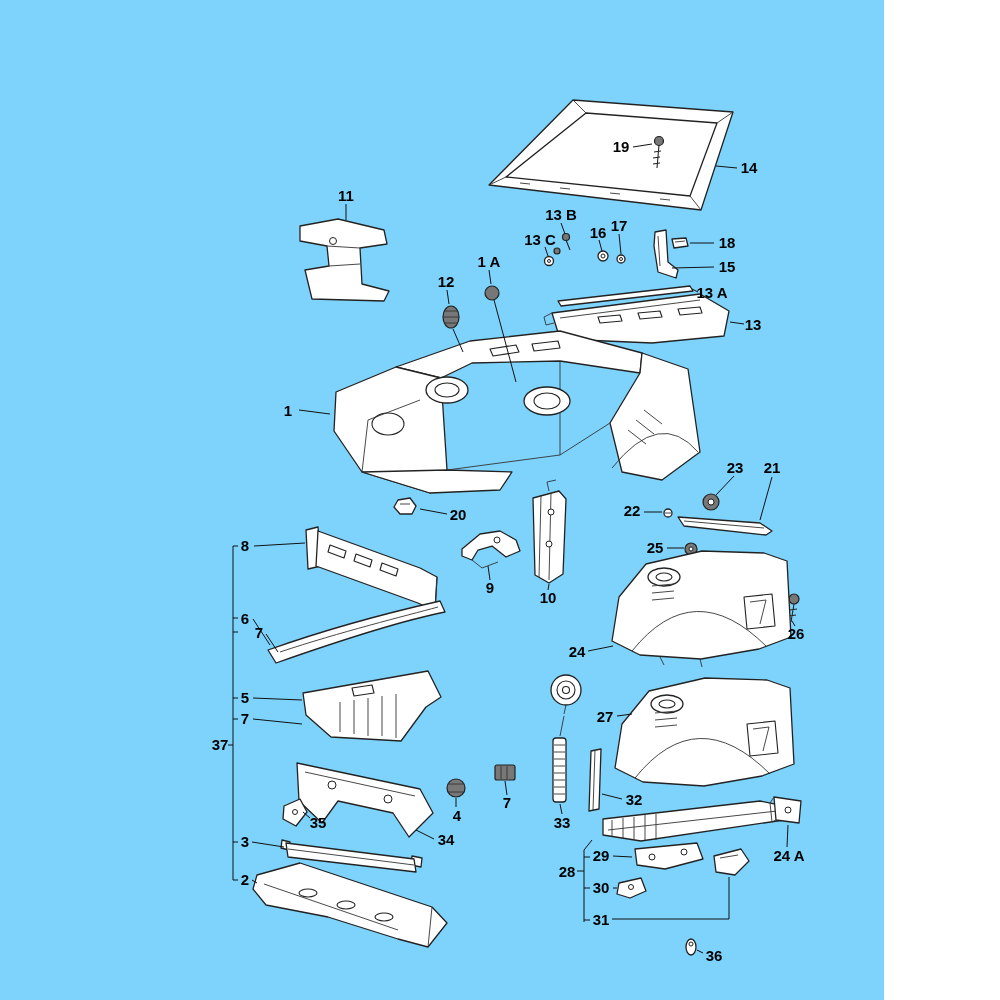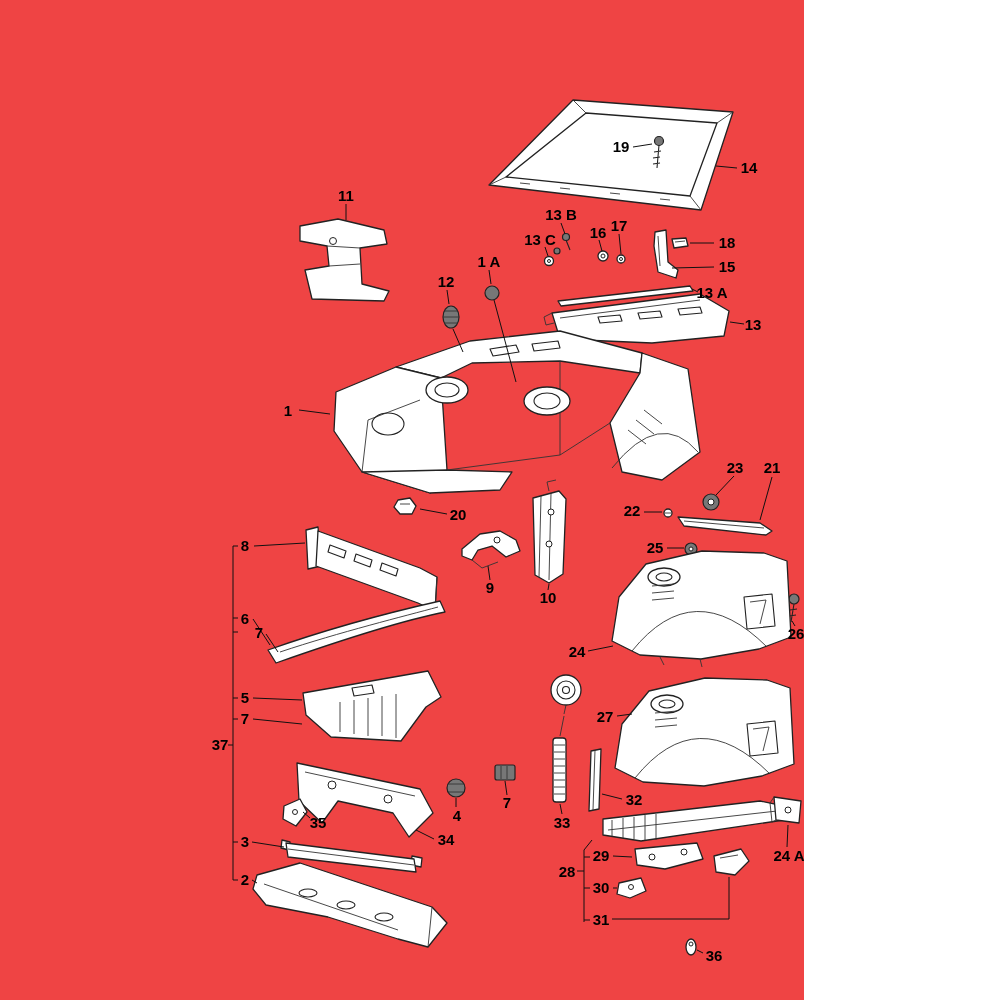--- a/index.html
+++ b/index.html
@@ -1,16 +1,16 @@
 <!DOCTYPE html>
 <html><head>
 <meta charset="utf-8">
 <style>
   html,body{margin:0;padding:0;background:#ffffff;}
-  .stage{position:relative;width:804px;height:1000px;background:#ef4444;overflow:hidden;}
+  .stage{position:relative;width:884px;height:1000px;background:#7dd3fc;overflow:hidden;}
   svg{display:block;}
   .lbl{font-family:"Liberation Sans",sans-serif;font-size:15px;font-weight:bold;fill:#000;text-anchor:middle;}
   .part{fill:#ffffff;stroke:#222;stroke-width:1.3;stroke-linejoin:round;}
   .pline{fill:none;stroke:#222;stroke-width:1.1;stroke-linejoin:round;}
   .thin{fill:none;stroke:#333;stroke-width:0.9;}
   .leader{stroke:#111;stroke-width:1;fill:none;}
   .dark{fill:#777;stroke:#222;stroke-width:1.2;}
   .hole{fill:#fff;stroke:#222;stroke-width:1;}
 </style>
 </head>

